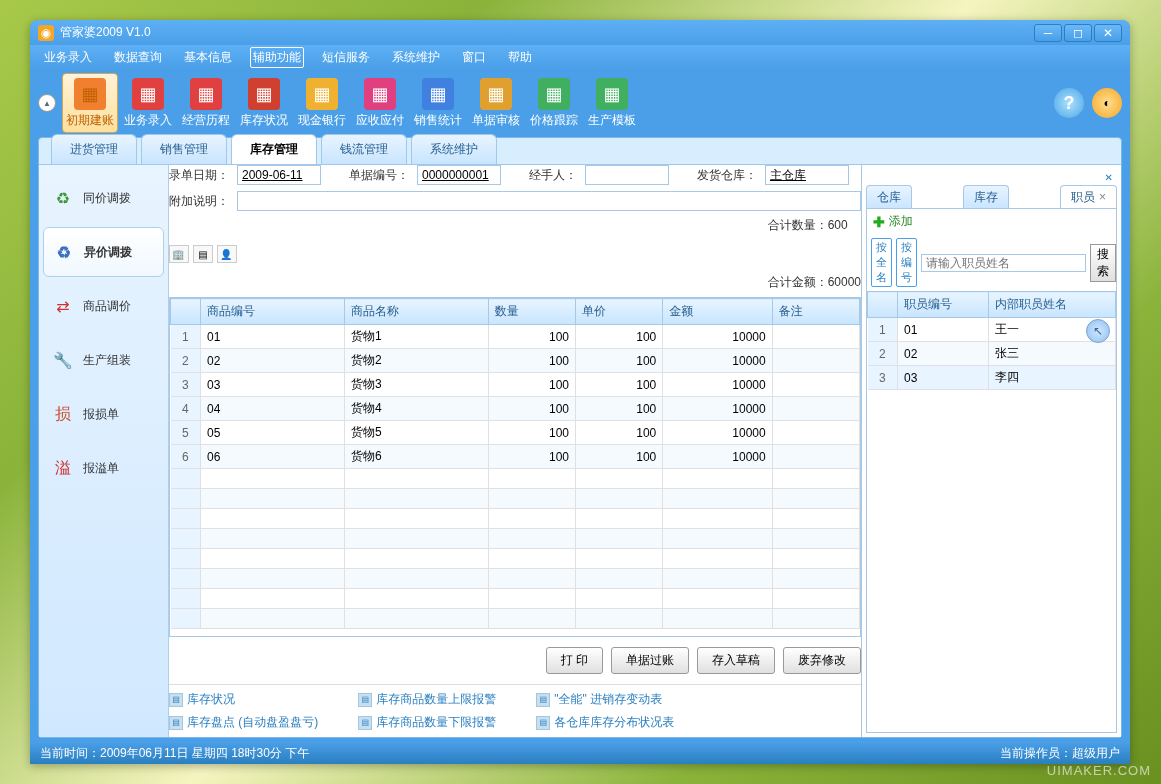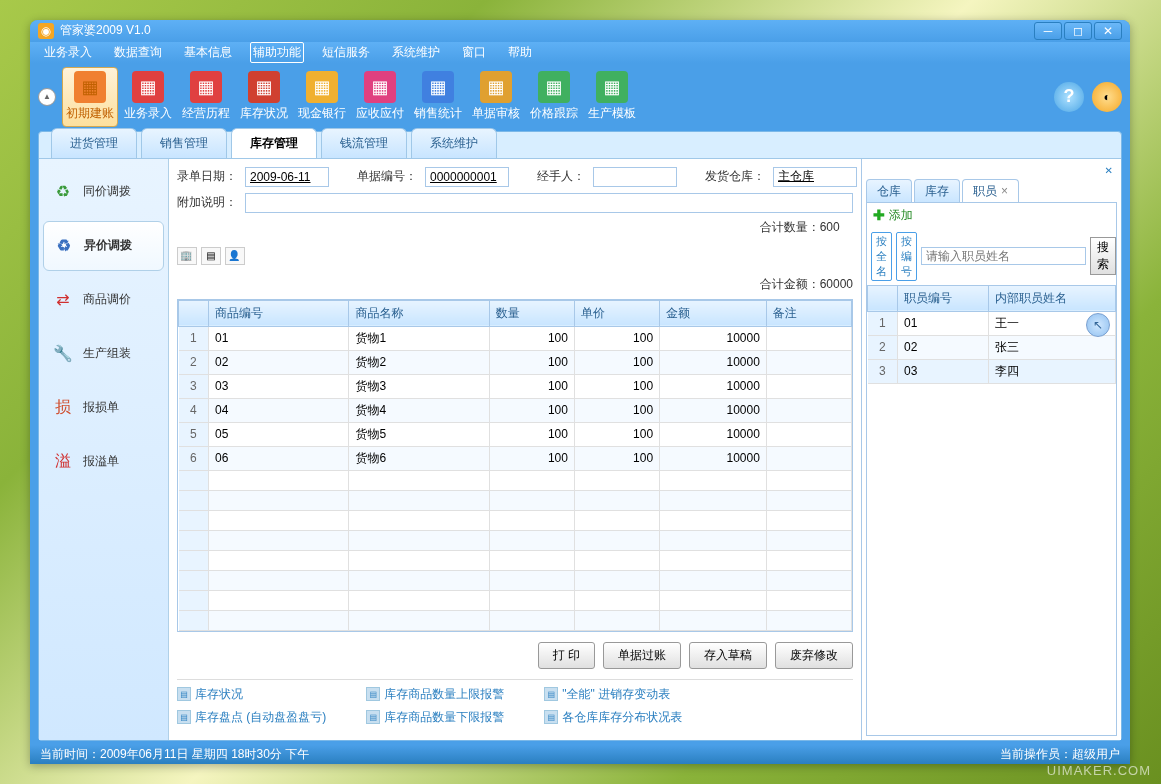--- a/index.html
+++ b/index.html
@@ -33,21 +33,21 @@
 .main-tab { padding: 6px 18px; background: linear-gradient(#e8f4ff,#c8e5ff); border: 1px solid #a0c8e8; border-bottom: none; margin-right: 4px; border-radius: 6px 6px 0 0; cursor: pointer; color: #2a6090; }
 .main-tab.active { background: #fff; color: #000; font-weight: bold; }
 
 .content-body { flex: 1; background: #fff; border-top: 1px solid #a0c8e8; display: flex; overflow: hidden; }
 
 .left-nav { width: 130px; background: linear-gradient(#e8f4ff,#d0e8ff); border-right: 1px solid #b0d0e8; padding: 8px 4px; display: flex; flex-direction: column; gap: 4px; }
 .nav-item { height: 50px; display: flex; align-items: center; gap: 8px; padding: 0 8px; cursor: pointer; border-radius: 6px; color: #333; }
 .nav-item.active { background: linear-gradient(#fff,#f0f8ff); border: 1px solid #b0d0e8; font-weight: bold; }
 .nav-icon { width: 24px; height: 24px; display:flex;align-items:center;justify-content:center; font-size: 16px; }
 
-.main-panel { flex: 1; display: flex; flex-direction: column; padding: 8px; gap: 6px; overflow:hidden;}
+.main-panel { flex: 1; display: flex; flex-direction: column; gap: 6px; overflow:hidden;}
 .form-row { display: flex; align-items: center; gap: 8px; color: #333; }
 .form-row label { white-space: nowrap; }
 .form-row input, .form-row select { height: 20px; border: 1px solid #a8c8e8; padding: 0 4px; text-decoration: underline; }
 .form-row .flex-input { flex: 1; }
 
 .grid-toolbar { display: flex; align-items: center; gap: 4px; }
 .grid-toolbar .mini-icon { width: 20px; height: 18px; border: 1px solid #ccc; background:#f8f8f8; cursor: pointer; display:flex;align-items:center;justify-content:center;font-size:10px;}
 .summary { margin-left: auto; display: flex; gap: 40px; color: #333; flex-direction: column; }
 
 .grid-wrap { flex: 1; border: 1px solid #a8c8e8; overflow: auto; position: relative; }
@@ -62,21 +62,21 @@
 .bottom-buttons button { padding: 4px 14px; background: linear-gradient(#fff,#e0e0e0); border: 1px solid #999; border-radius: 3px; cursor: pointer; }
 
 .links-row { display: flex; gap: 40px; padding: 6px 0; border-top: 1px solid #ddd; }
 .links-col { display: flex; flex-direction: column; gap: 6px; }
 .link-item { color: #2a7fc0; cursor: pointer; display: flex; align-items: center; gap: 4px; }
 .link-icon { width: 14px; height: 14px; background: #c8dff0; border: 1px solid #a0c8e0; display:flex;align-items:center;justify-content:center;font-size:8px;}
 
 .right-panel { width: 260px; border-left: 1px solid #a8c8e8; display: flex; flex-direction: column; padding: 4px; }
 .right-panel-header { display: flex; align-items: center; justify-content: flex-end; height: 16px;}
 .right-panel-header .close-x { color: #2a7fc0; cursor: pointer; font-size: 10px; padding: 0 4px;}
-.side-tabs { display: flex; gap: 2px; }
+.side-tabs { display: flex; gap: 2px; justify-content: space-between; }
 .side-tab { padding: 3px 10px; background: linear-gradient(#e8f4ff,#c8e5ff); border: 1px solid #a8c8e8; border-bottom: none; border-radius: 4px 4px 0 0; cursor: pointer; color: #2a6090; }
 .side-tab.active { background: #fff; }
 .side-tab .tab-x { margin-left: 4px; color: #888;}
 .side-body { flex: 1; border: 1px solid #a8c8e8; background: #fff; display: flex; flex-direction: column; margin-top: -1px; position:relative;}
 .add-btn { display: flex; align-items: center; gap: 4px; padding: 4px 6px; color: #228822; cursor: pointer; }
 .add-btn .plus { color: #2a2; font-weight: bold; font-size:14px;}
 .search-bar { display: flex; gap: 4px; padding: 4px; align-items: center; }
 .search-bar .pill { padding: 1px 4px; border: 1px solid #4a9fe8; color: #2a7fc0; cursor: pointer; font-size: 11px; border-radius: 2px;}
 .search-bar input { flex: 1; height: 18px; border: 1px solid #a8c8e8; padding: 0 4px; }
 .search-bar button { padding: 1px 6px; border: 1px solid #999; background: linear-gradient(#fff,#e0e0e0); cursor: pointer; }

